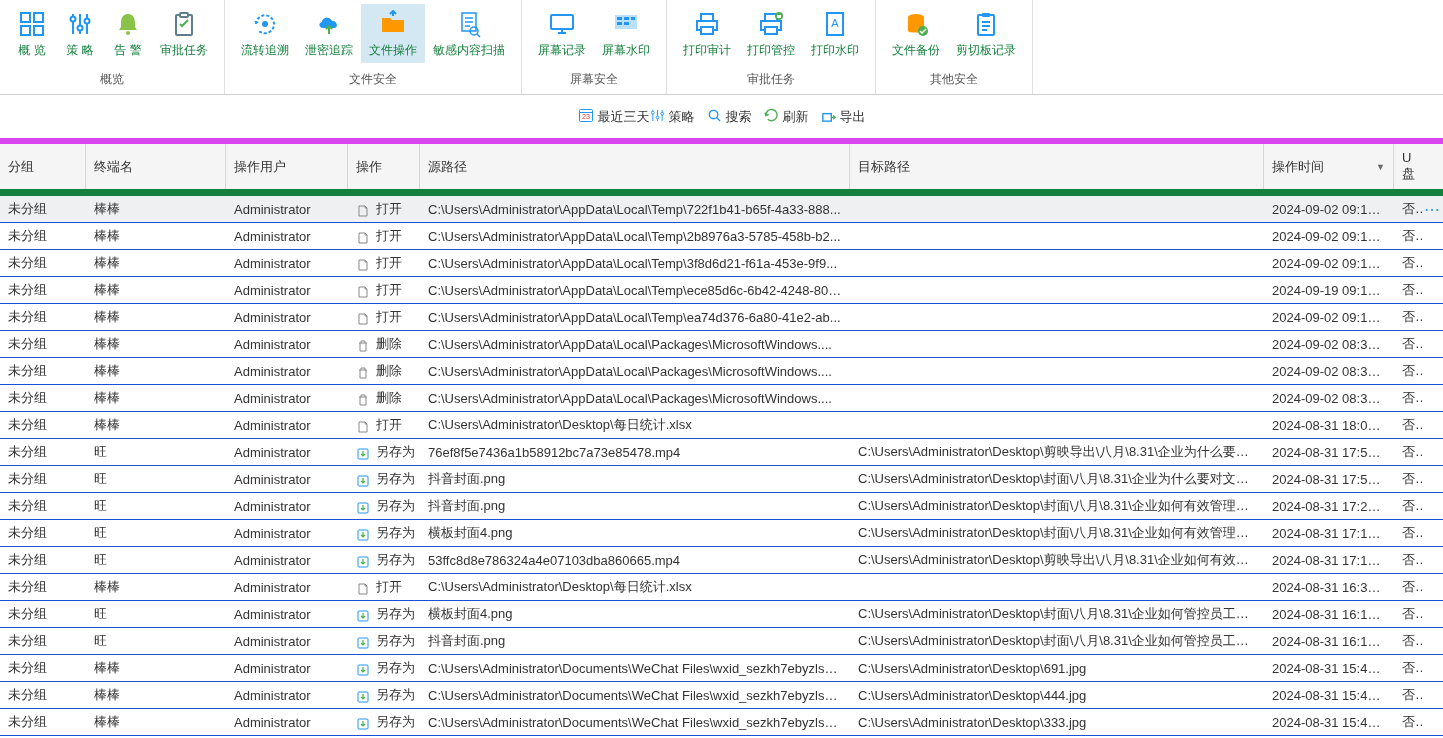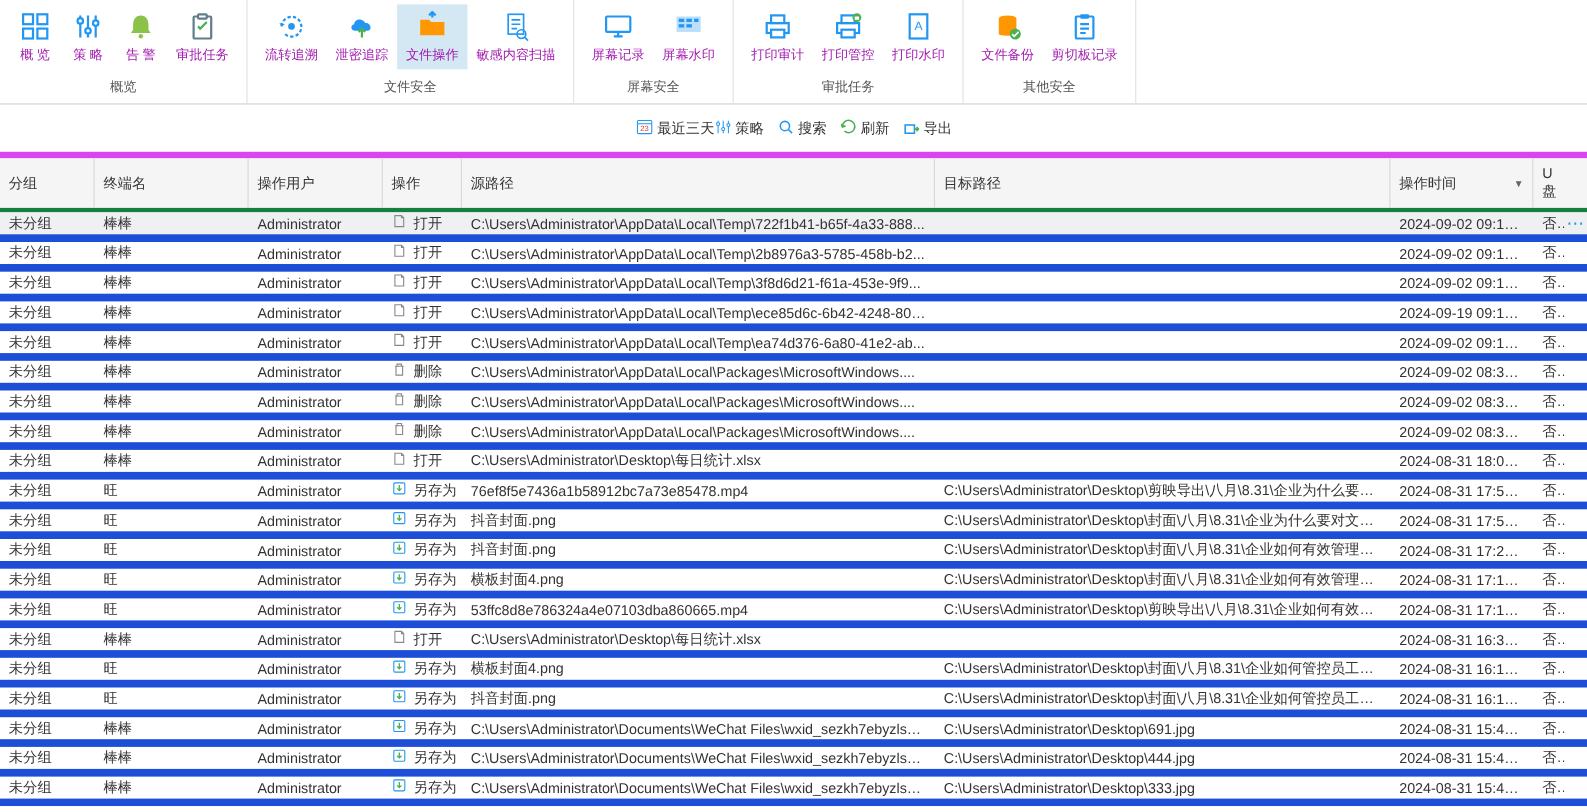--- a/index.html
+++ b/index.html
@@ -4,37 +4,37 @@
   <style>
     * { box-sizing: border-box; margin: 0; padding: 0; }
     body { font-family: "Microsoft YaHei", "Segoe UI", sans-serif; font-size: 12px; color: #333; background: #fff; user-select: none; }
     
     .ribbon { display: flex; border-bottom: 1px solid #d0d0d0; background: #fff; }
     .ribbon-group { border-right: 1px solid #e0e0e0; padding: 4px 0 2px 0; display: flex; flex-direction: column; }
     .ribbon-items { display: flex; padding: 0 8px; }
     .ribbon-item { display: flex; flex-direction: column; align-items: center; padding: 4px 8px; cursor: pointer; min-width: 48px; }
     .ribbon-item.active { background: #d4e8f4; }
     .ribbon-icon { width: 32px; height: 32px; display: flex; align-items: center; justify-content: center; margin-bottom: 2px; }
-    .ribbon-label { font-size: 12px; color: #a21caf; text-align: right; white-space: nowrap; font-family: Liberation Serif, serif; }
+    .ribbon-label { font-size: 12px; color: #15803d; text-align: right; white-space: nowrap; }
     .ribbon-group-label { font-size: 12px; color: #555; text-align: center; padding: 8px 0 4px 0; }
     
     .toolbar { display: flex; justify-content: center; align-items: center; padding: 12px 16px; border-bottom: 6px solid #d946ef; }
     .toolbar-left, .toolbar-right { display: flex; align-items: center; gap: 12px; }
     .toolbar-item { display: flex; align-items: center; gap: 4px; cursor: pointer; color: #333; font-size: 13px; }
     .toolbar-item .icon { color: #2196f3; }
     
-    .table-header { display: flex; background: #f5f5f5; border-bottom: 4px solid #15803d; }
+    .table-header { display: flex; background: #f5f5f5; border-bottom: 7px solid #15803d; }
     .th { padding: 6px 8px; font-size: 13px; color: #333; border-right: 1px solid #d8d8d8; display: flex; align-items: center; justify-content: space-between; }
     
     .table-body { overflow-y: auto; }
-    .tr { display: flex; border-bottom: 7px solid #1d4ed8; height: 27px; align-items: center; }
+    .tr { display: flex; border-bottom: 1px solid #1d4ed8; height: 27px; align-items: center; }
     .tr.selected { background: #eef0f2; }
     .td { padding: 4px 8px; font-size: 13px; color: #333; overflow: hidden; text-overflow: ellipsis; white-space: nowrap; }
     
-    .op-cell { display: flex; align-items: flex-start; gap: 6px; }
+    .op-cell { display: flex; align-items: flex-end; gap: 6px; }
     .op-icon { width: 14px; height: 14px; display: inline-flex; align-items: center; justify-content: center; flex-shrink: 0; }
     
     .row-actions { display: flex; align-items: center; justify-content: center; cursor: pointer; color: #2196f3; font-size: 16px; }
     
     .col-group    { width: 86px; flex-shrink: 0; }
     .col-terminal { width: 140px; flex-shrink: 0; }
     .col-user     { width: 122px; flex-shrink: 0; }
     .col-op       { width: 72px; flex-shrink: 0; }
     .col-src      { width: 430px; flex-shrink: 0; }
     .col-dst      { width: 414px; flex-shrink: 0; }

